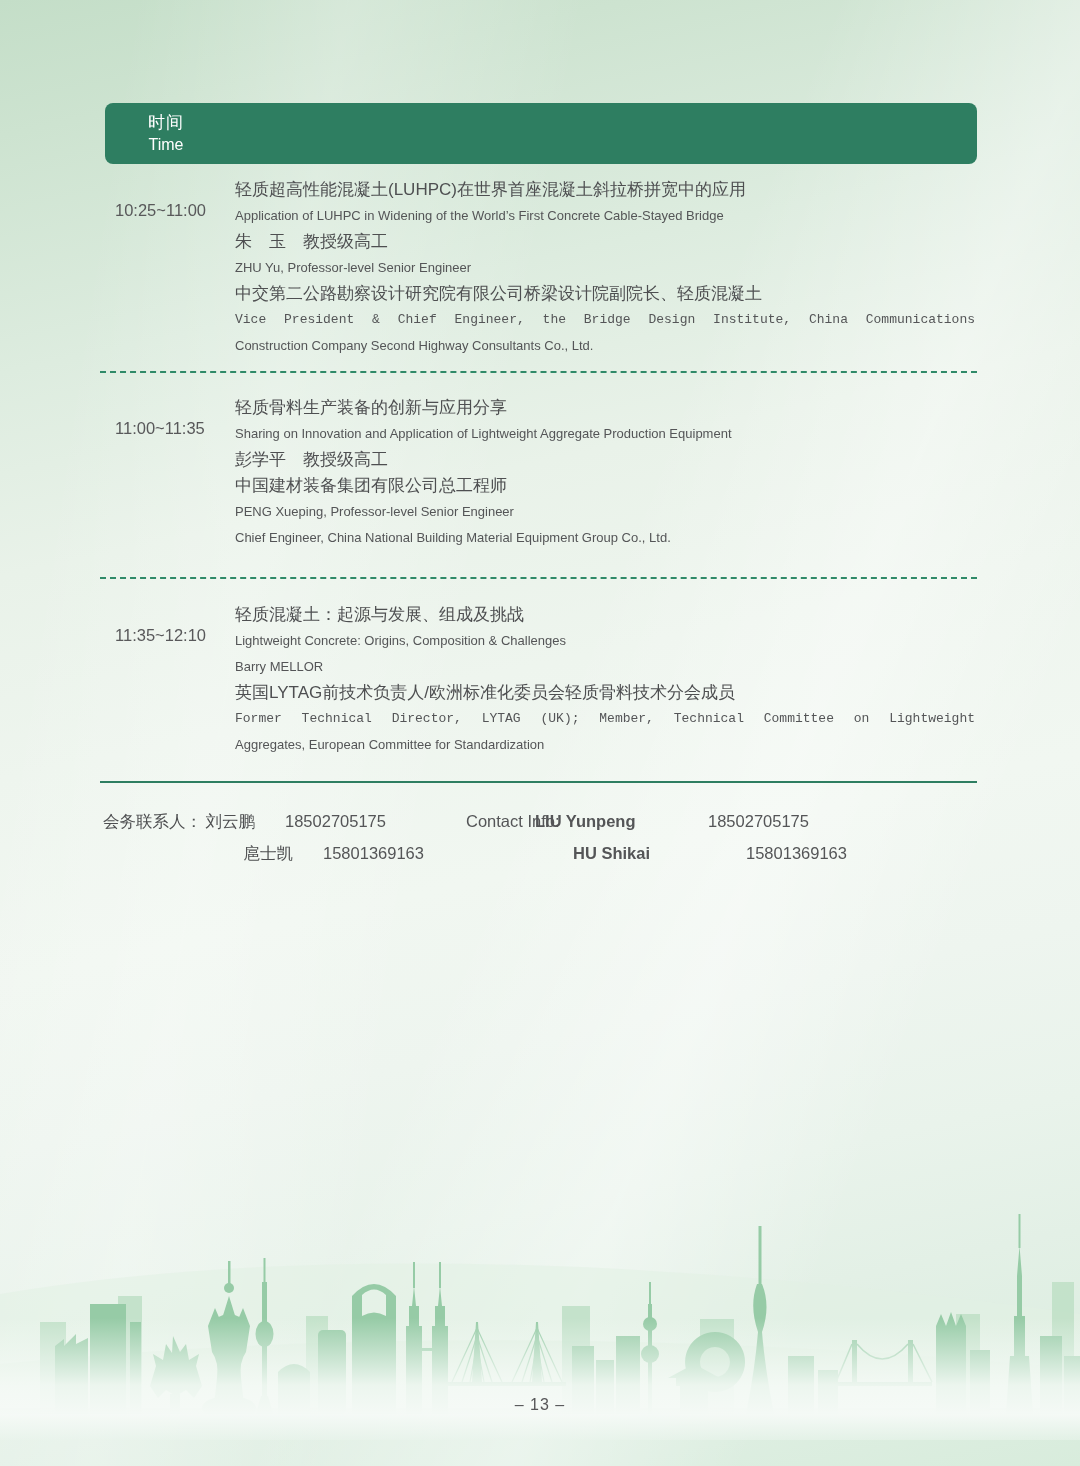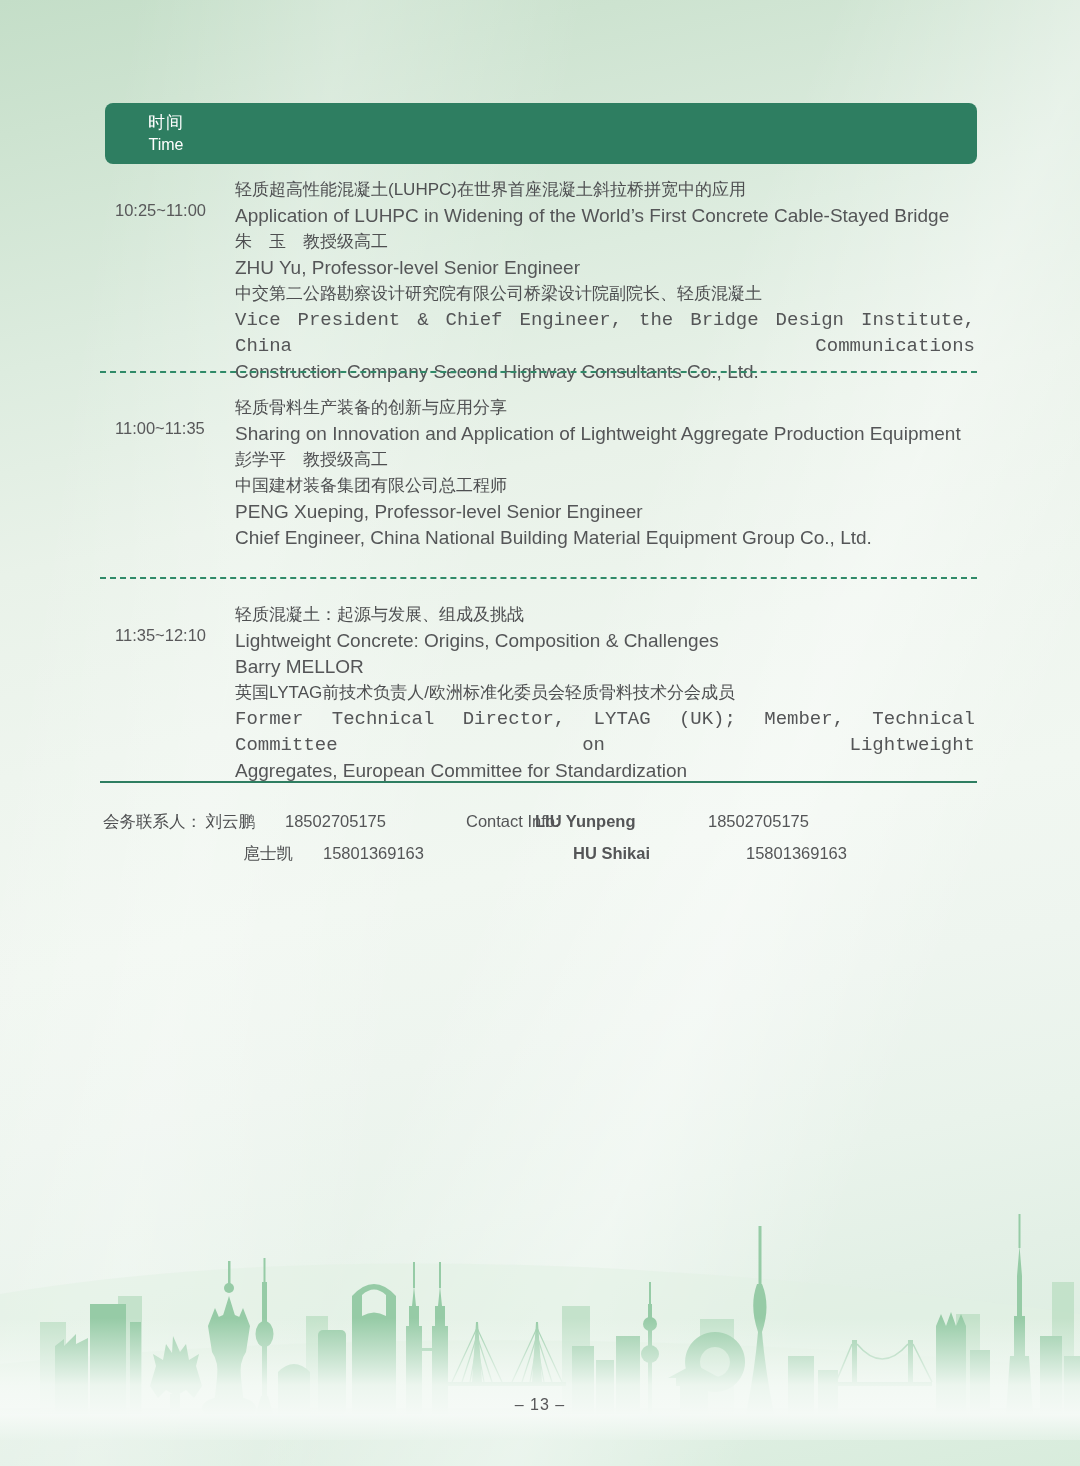--- a/index.html
+++ b/index.html
@@ -30,21 +30,21 @@
   .th-col{display:flex;flex-direction:column;align-items:center;justify-content:center;line-height:22px;}
   .th-time{width:122px;}
   .th-content{flex:1;}
   .th-zh{font-size:17px;letter-spacing:1px;}
   .th-en{font-size:16px;}
 
   
   .session{position:absolute;left:0;width:1080px;}
   .s-time{position:absolute;left:115px;top:4px;width:112px;font-size:16.5px;color:#58585a;margin-top:20px;}
   .s-lines{position:absolute;left:235px;top:0;width:740px;}
-  .s-line{font-size:19px;line-height:26px;color:#545557;white-space:nowrap;}
+  .s-line{font-size:13px;line-height:26px;color:#545557;white-space:nowrap;}
   .s-line.zh{font-size:17px;color:#4e4f51;}
   .s-line.stretch{white-space:normal;text-align:justify;text-align-last:justify;font-family:Liberation Mono, monospace;}
 
   .divider-dashed{position:absolute;left:100px;width:877px;border-top:2px dashed #2f8a68;height:0;}
   .divider-solid{position:absolute;left:100px;width:877px;border-top:2px solid #2e7e61;height:0;}
 
   
   .contacts{position:absolute;left:0;top:806px;width:868px;height:70px;}
   .c-row{position:absolute;left:0;width:1080px;height:31px;}
   .c-row.r2{top:32px;margin-left:38px;}

